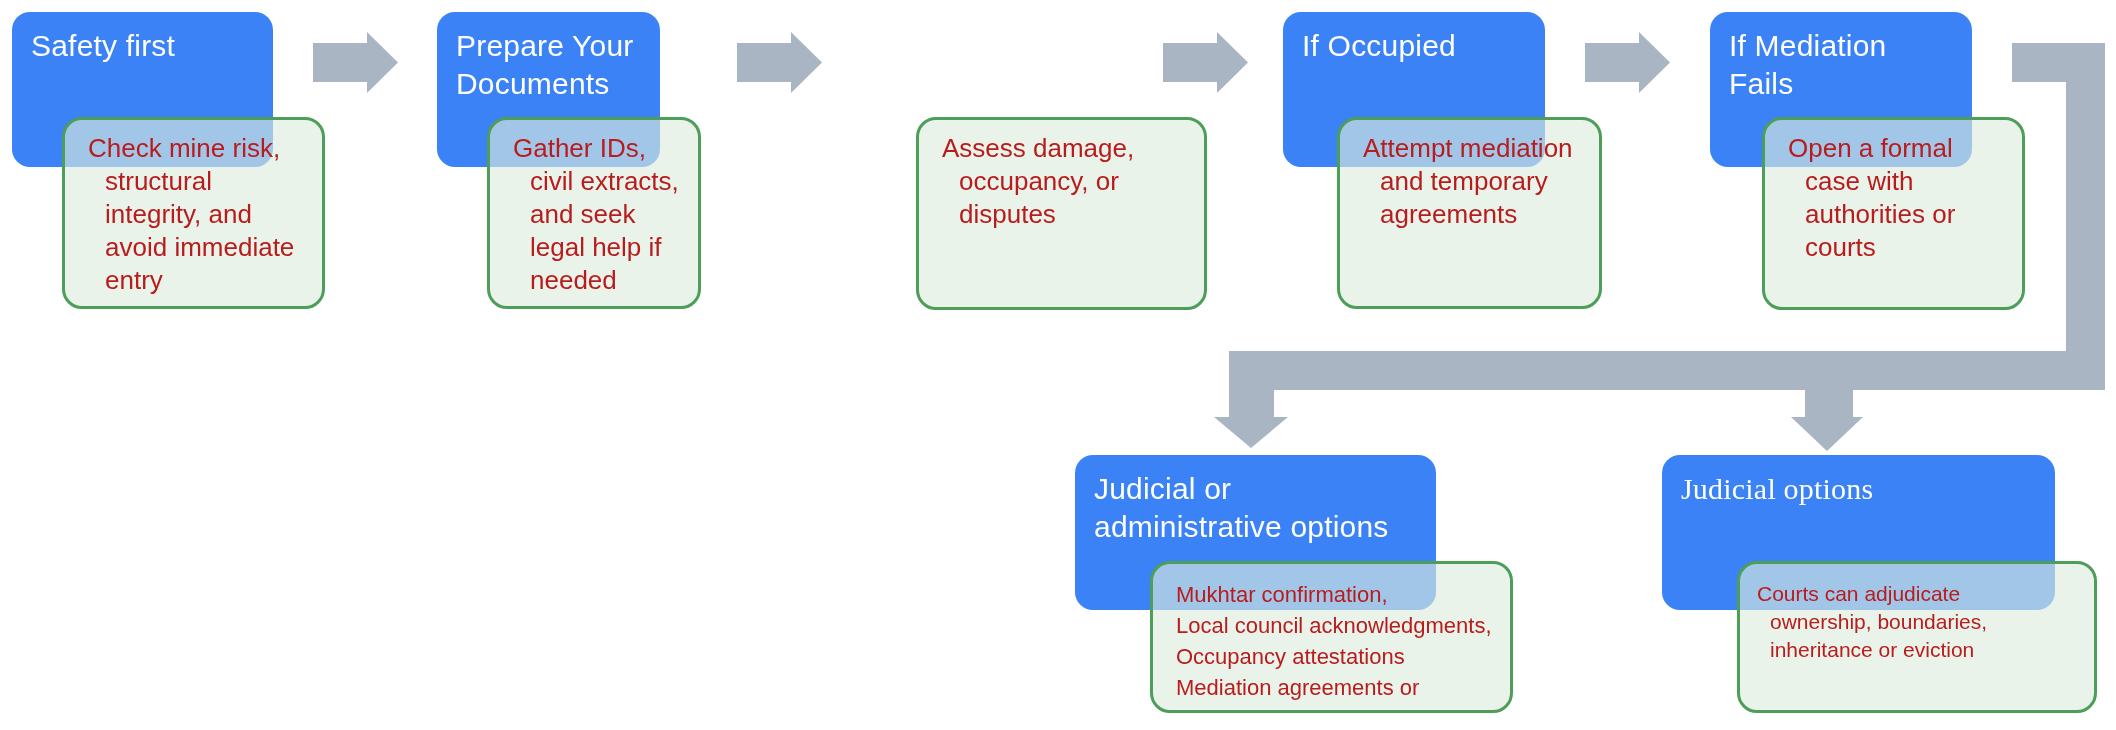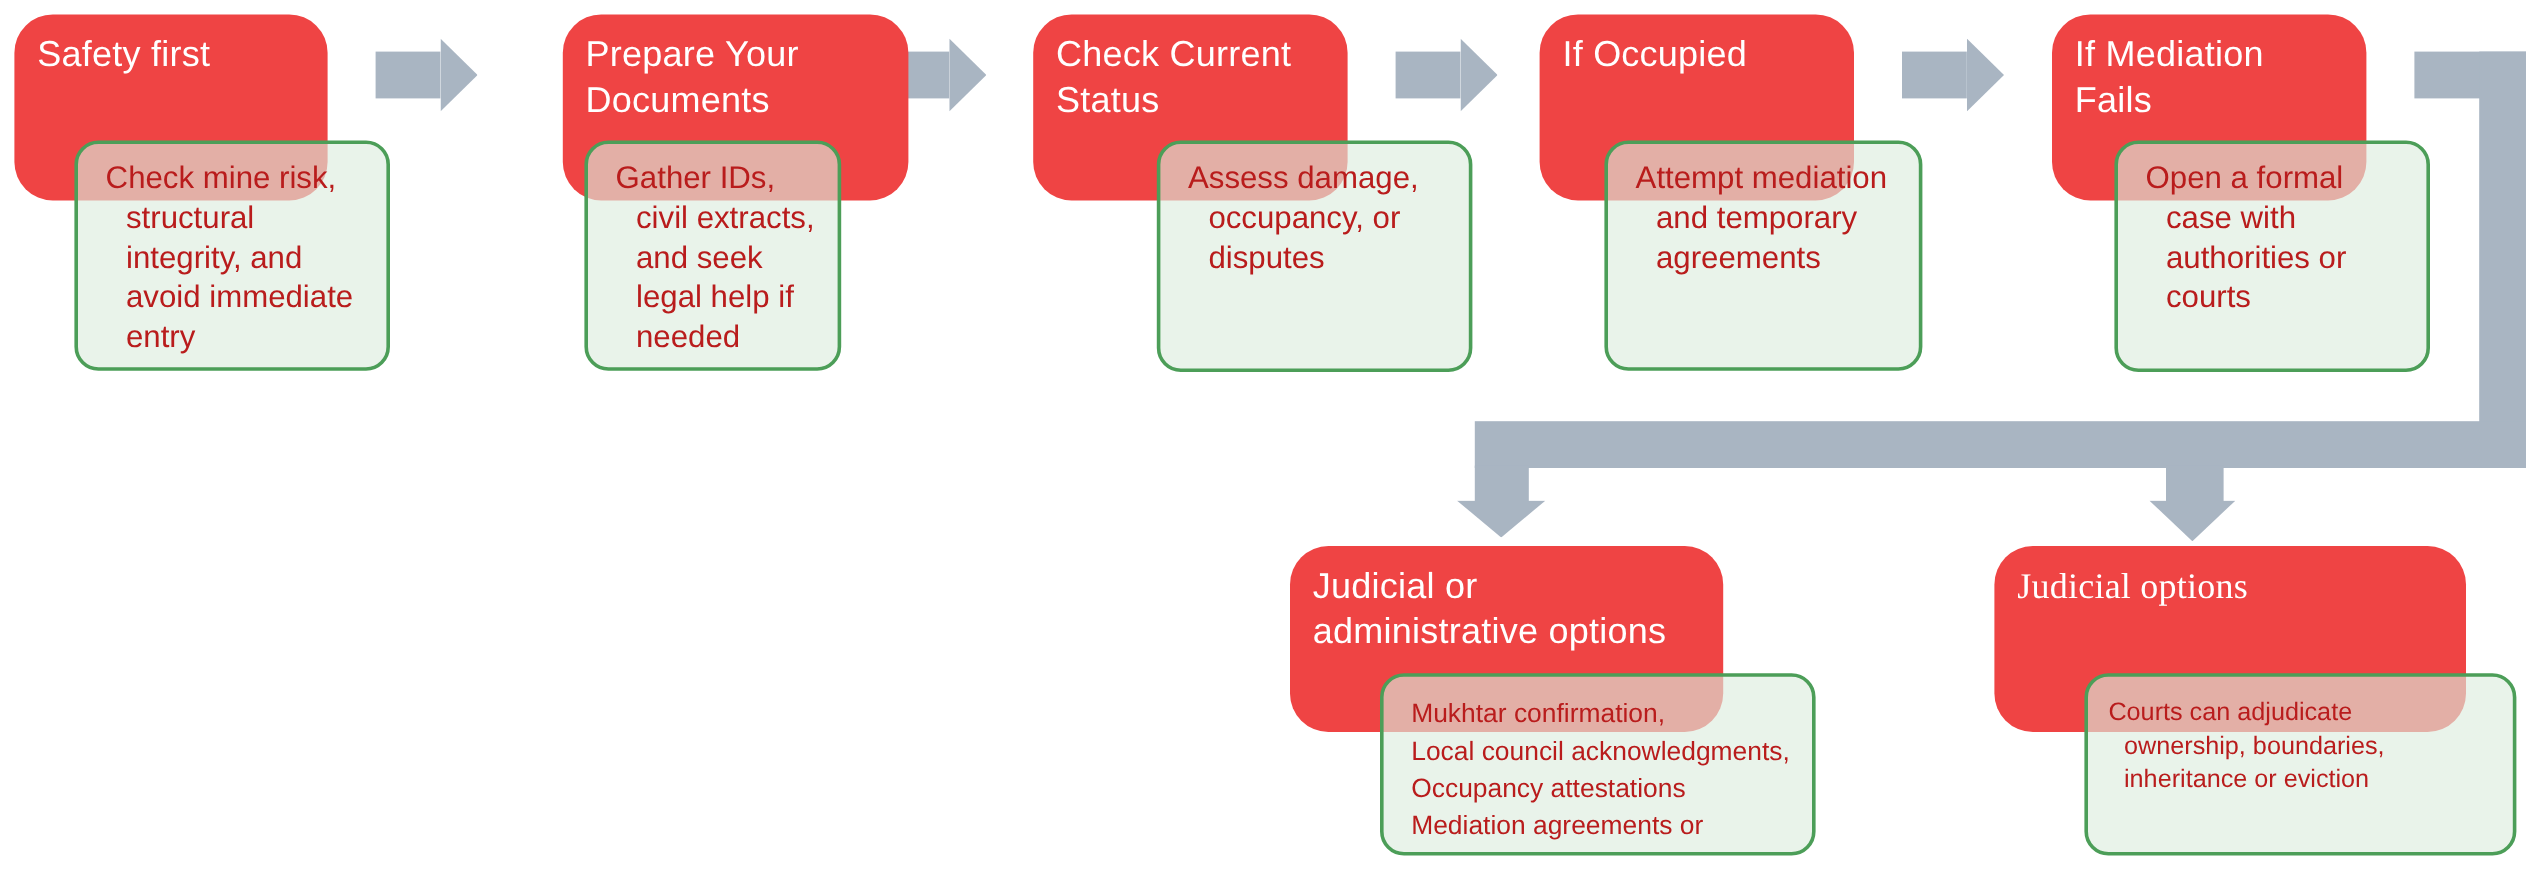--- a/index.html
+++ b/index.html
@@ -8,22 +8,22 @@
     width: 2116px;
     height: 730px;
     background: #ffffff;
     font-family: "Liberation Sans", "DejaVu Sans", sans-serif;
     overflow: hidden;
   }
 
   
   .green-box {
     position: absolute;
-    background: #ef4444;
-    border-radius: 32px;
+    background: #3b82f6;
+    border-radius: 18px;
     color: #ffffff;
     z-index: 1;
   }
   .green-box .title {
     padding: 15px 15px 0 19px;
     font-size: 30px;
     line-height: 38px;
     font-weight: 400;
     letter-spacing: 0.2px;
   }
@@ -67,31 +67,28 @@
 
 <div id="canvas">
 
   <div class="green-box" style="left:12px; top:12px; width:261px; height:155px;">
     <div class="title">Safety first</div>
   </div>
   <div class="sub-box" style="left:62px; top:117px; width:263px; height:192px;">
     <div class="body">Check mine risk, structural integrity, and avoid immediate entry</div>
   </div>
 
-  <div class="green-box" style="left:437px; top:12px; width:288px; height:155px;margin-left:32px;">
+  <div class="green-box" style="left:437px; top:12px; width:223px; height:155px;">
     <div class="title">Prepare Your Documents</div>
   </div>
   <div class="sub-box" style="left:487px; top:117px; width:214px; height:192px;">
     <div class="body">Gather IDs, civil extracts, and seek legal help if needed</div>
   </div>
 
-  <div class="green-box" style="left:861px; top:12px; width:262px; height:155px;">
-    <div class="title">Check Current Status</div>
-  </div>
-  <div class="sub-box" style="left:964px; top:117px; width:263px; height:193px;">
+  <div class="sub-box" style="left:916px; top:117px; width:291px; height:193px;">
     <div class="body">Assess damage, occupancy, or disputes</div>
   </div>
 
   <div class="green-box" style="left:1283px; top:12px; width:262px; height:155px;">
     <div class="title">If Occupied</div>
   </div>
   <div class="sub-box" style="left:1337px; top:117px; width:265px; height:192px;">
     <div class="body">Attempt mediation and temporary agreements</div>
   </div>
 

